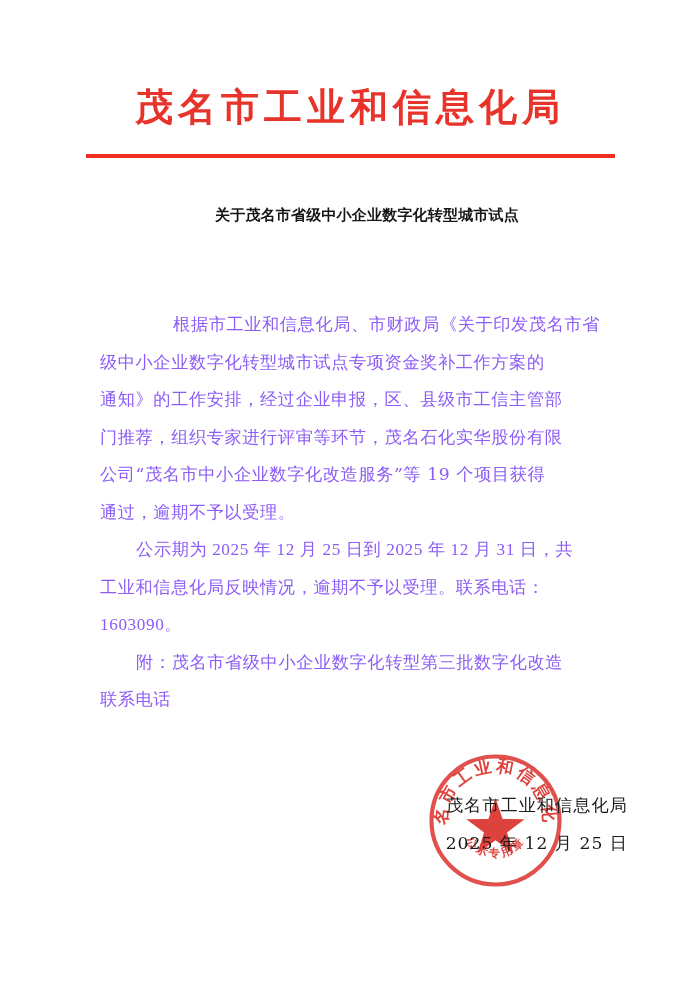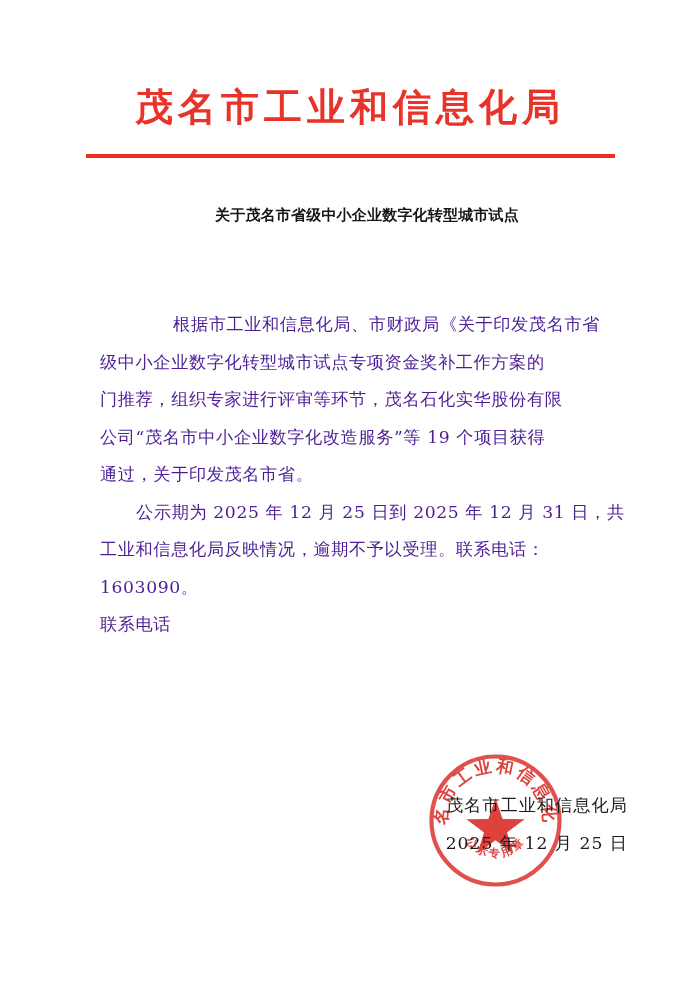--- a/index.html
+++ b/index.html
@@ -71,23 +71,23 @@
     width: 500px;
     top: 306px;
   }
   .para {
     font-size: 17.2px;
     line-height: 37.5px;
     text-align: justify;
     text-justify: inter-character;
     letter-spacing: 0.6px;
     margin: 0;
-    color: #4c1d95;
+    color: #8b5cf6;
   }
-  .para + .para { margin-top: 0px; }
+  .para + .para { margin-top: 0px; font-family: Liberation Serif, serif; }
   .para .indent { display: inline-block; width: 2.1em; }
 
   .para-gap-1 { margin-top: 6px; }
   .para-gap-2 { margin-top: 6px; }
 
   
   .ln { display: block; white-space: nowrap; }
   .ln.justify {
     display: flex;
     justify-content: space-between;
@@ -136,34 +136,38 @@
   </div>
 
   <div class="body-block">
 
     <p class="para">
       <span class="ln justify">
         <span class="indent"></span>
           <span>根据市工业和信息化局、市财政局《关于印发茂名市省</span>
       </span>
       <span class="ln">级中小企业数字化转型城市试点专项资金奖补工作方案的</span>
+      <span class="ln">通知》的工作安排，经过企业申报，区、县级市工信主管部</span>
       <span class="ln">门推荐，组织专家进行评审等环节，茂名石化实华股份有限</span>
       <span class="ln">公司“茂名市中小企业数字化改造服务”等 19 个项目获得</span>
-      <span class="ln">通过，关于印发茂名市省。</span>
+      <span class="ln">通过，逾期不予以受理。</span>
     </p>
 
     <p class="para para-gap-1">
       <span class="ln">
         <span class="indent"></span><span>公示期为 2025 年 12 月 25 日到 2025 年 12 月 31 日，共</span>
       </span>
       <span class="ln">工业和信息化局反映情况，逾期不予以受理。联系电话：</span>
       <span class="ln">1603090。</span>
     </p>
 
     <p class="para para-gap-2">
+      <span class="ln">
+        <span class="indent"></span><span>附：茂名市省级中小企业数字化转型第三批数字化改造</span>
+      </span>
       <span class="ln">联系电话</span>
     </p>
   </div>
 
   <div class="seal">
     <svg viewBox="0 0 137 137" xmlns="http://www.w3.org/2000/svg">
       <defs>
         <path id="arcTop" d="M 20 68.5 A 48.5 48.5 0 0 1 117 68.5"></path>
         <path id="arcBottom" d="M 32 68.5 A 36.5 36.5 0 0 0 105 68.5"></path>
       </defs>

